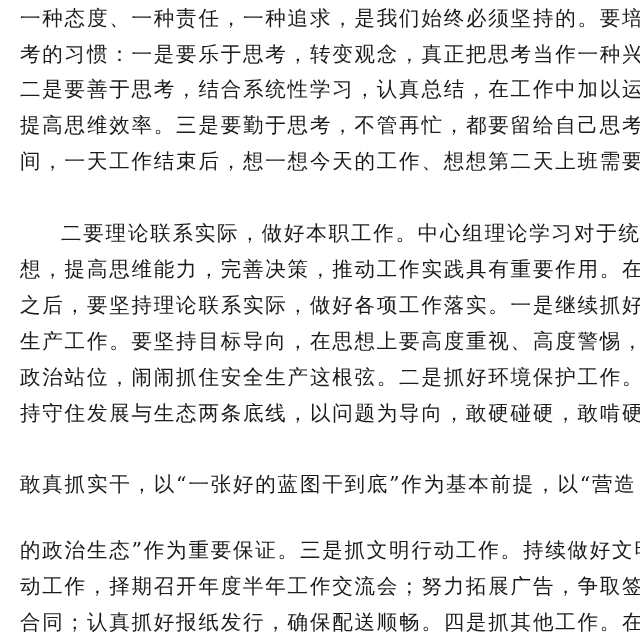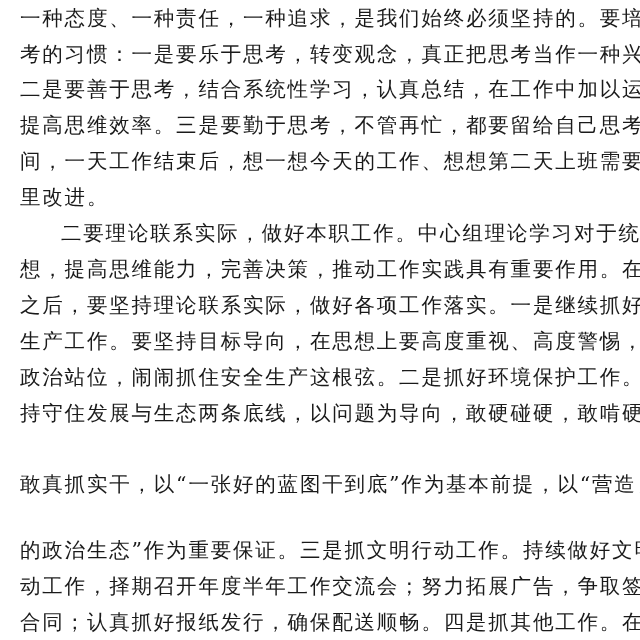--- a/index.html
+++ b/index.html
@@ -14,21 +14,20 @@
 </head>
 <body>
 
 <div class="page">
 
   <div class="line" style="top:6px">一种态度、一种责任，一种追求，是我们始终必须坚持的。要培养思</div>
   <div class="line" style="top:42px">考的习惯：一是要乐于思考，转变观念，真正把思考当作一种兴趣。</div>
   <div class="line" style="top:77px">二是要善于思考，结合系统性学习，认真总结，在工作中加以运用，</div>
   <div class="line" style="top:113px">提高思维效率。三是要勤于思考，不管再忙，都要留给自己思考的时</div>
   <div class="line" style="top:149px">间，一天工作结束后，想一想今天的工作、想想第二天上班需要从哪</div>
-  <div class="line last" style="top:185px">里改进。</div>
 
   <div class="line indent" style="top:221px">二要理论联系实际，做好本职工作。中心组理论学习对于统一思</div>
   <div class="line" style="top:257px">想，提高思维能力，完善决策，推动工作实践具有重要作用。在学习</div>
   <div class="line" style="top:293px">之后，要坚持理论联系实际，做好各项工作落实。一是继续抓好安全</div>
   <div class="line" style="top:329px">生产工作。要坚持目标导向，在思想上要高度重视、高度警惕，提高</div>
   <div class="line" style="top:365px">政治站位，闹闹抓住安全生产这根弦。二是抓好环境保护工作。要坚</div>
   <div class="line" style="top:401px">持守住发展与生态两条底线，以问题为导向，敢硬碰硬，敢啃硬骨头，</div>
   <div class="line" style="top:472px">敢真抓实干，以“一张好的蓝图干到底”作为基本前提，以“营造良好</div>
 
   <div class="line" style="top:538px">的政治生态”作为重要保证。三是抓文明行动工作。持续做好文明行</div>

